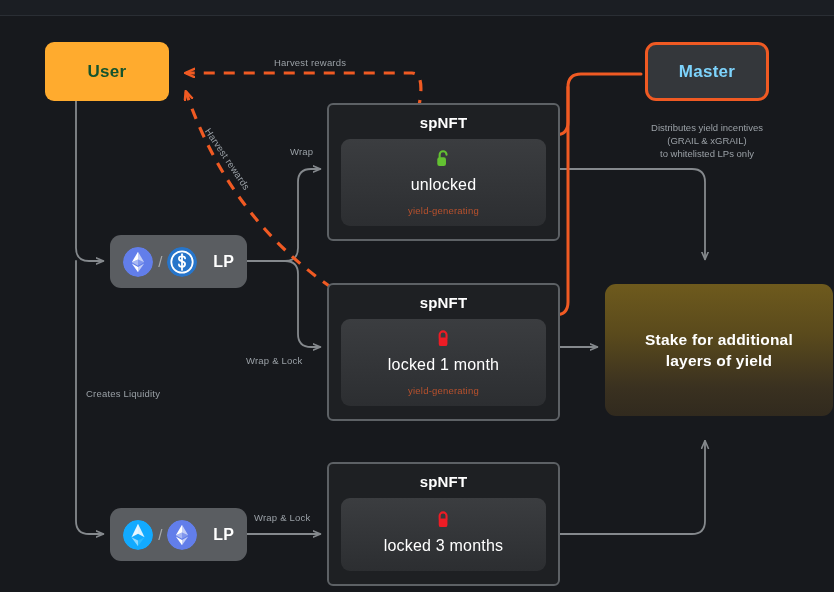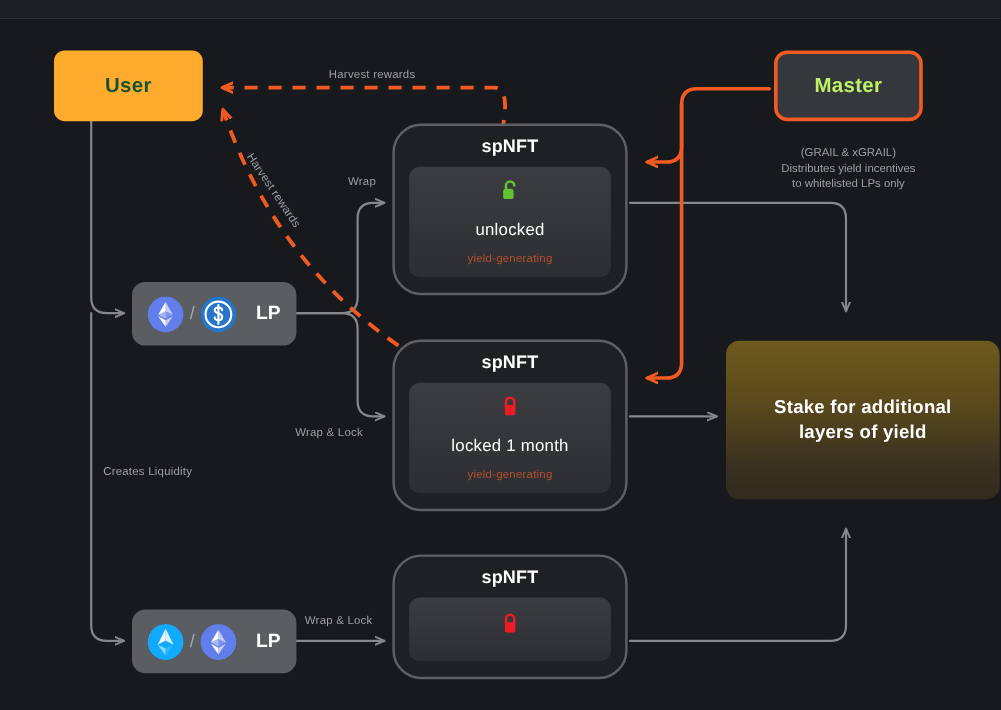--- a/index.html
+++ b/index.html
@@ -64,21 +64,21 @@
   
   #master-box {
     left: 645px; top: 26px;
     width: 124px; height: 59px;
     background: #34373b;
     border: 3px solid #f05a23;
     border-radius: 11px;
     display: flex; align-items: center; justify-content: center;
   }
   #master-box .label {
-    color: #bef264;
+    color: #7dd3fc;
     font-size: 17px;
     font-weight: bold;
     letter-spacing: .3px;
   }
   #master-note {
     left: 612px; top: 105px;
     width: 190px;
     text-align: center;
     color: #9aa0a6;
     font-size: 9.5px;
@@ -103,24 +103,24 @@
   }
   .lp-pill .slash {
     color: #a8abae;
     font-size: 15px;
     margin: 0 1px;
   }
   .coin { width: 30px; height: 30px; border-radius: 50%; display:block; }
 
   
   .spnft {
-    width: 196px;
+    width: 233px;
     background: #1e2023;
     border: 2px solid #5d6165;
-    border-radius: 24px;
+    border-radius: 6px;
     padding: 9px 12px 13px 12px;
   }
   #spnft-1 { left: 327px; top: 87px; }
   #spnft-2 { left: 327px; top: 267px; }
   #spnft-3 { left: 327px; top: 446px; }
 
   .spnft .title {
     color: #ffffff;
     font-size: 15px;
     font-weight: bold;
@@ -130,22 +130,22 @@
   }
   .spnft .inner {
     background: linear-gradient(180deg, #3b3d40 0%, #2c2e31 100%);
     border-radius: 9px;
     padding: 10px 8px 10px 8px;
     text-align: center;
   }
   .spnft.no-sub .inner { padding: 12px 8px 16px 8px; }
   .spnft .state {
     color: #ffffff;
-    font-size: 14px;
-    margin-top: 9px;
+    font-size: 16px;
+    margin-top: 3px;
     letter-spacing: .2px;
   }
   .spnft .sub {
     color: #b8512d;
     font-size: 9.5px;
     margin-top: 11px;
     letter-spacing: .2px;
   }
   .lock-icon { display: inline-block; height: 20px; }
 
@@ -237,22 +237,22 @@
 
     <div class="node" id="user-box">
       <span class="label">User</span>
     </div>
 
     <div class="node" id="master-box">
       <span class="label">Master</span>
     </div>
 
     <div class="node" id="master-note">
+      <div>Distributes yield incentives</div>
       <div>(GRAIL &amp; xGRAIL)</div>
-      <div>Distributes yield incentives</div>
       <div>to whitelisted LPs only</div>
     </div>
 
     <div class="node lp-pill" id="lp-pill-1">
       <svg class="coin" viewBox="0 0 32 32">
         <circle cx="16" cy="16" r="16" fill="#627eea"></circle>
         <path d="M16 5 L16 13.3 L22.6 16.3 Z" fill="#ffffff" opacity=".62"></path>
         <path d="M16 5 L9.4 16.3 L16 13.3 Z" fill="#ffffff"></path>
         <path d="M16 21.2 L16 27 L22.6 17.6 Z" fill="#ffffff" opacity=".62"></path>
         <path d="M16 27 L16 21.2 L9.4 17.6 Z" fill="#ffffff"></path>
@@ -316,20 +316,21 @@
       </div>
     </div>
 
     <div class="node spnft no-sub" id="spnft-3">
       <div class="title">spNFT</div>
       <div class="inner">
         <svg class="lock-icon" viewBox="0 0 20 22" height="20">
           <path d="M6.2 10.4 V6.4 a3.8 3.8 0 0 1 7.6 0 V10.4" fill="none" stroke="#ee1c25" stroke-width="2.3" stroke-linecap="round"></path>
           <rect x="5.2" y="9.4" width="9.6" height="9.4" rx="2.4" fill="#ee1c25"></rect>
         </svg>
+        <div class="state">locked 3 months</div>
       </div>
     </div>
 
     <div class="node" id="stake-box">
       <div class="label">
         <span>Stake for additional</span><br>
         <span>layers of yield</span>
       </div>
     </div>
 

